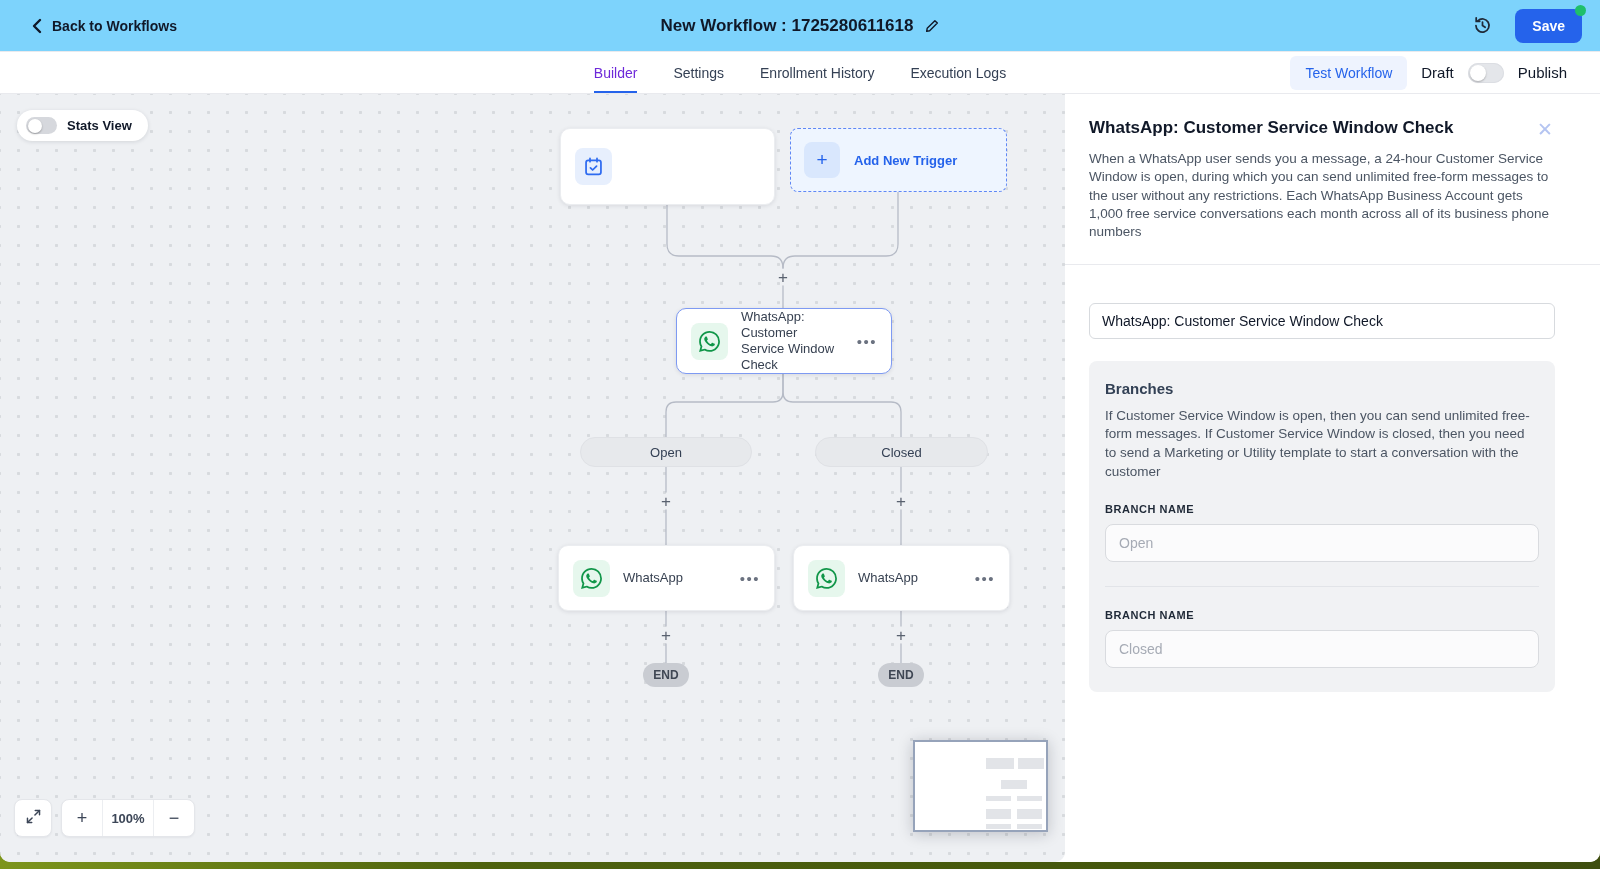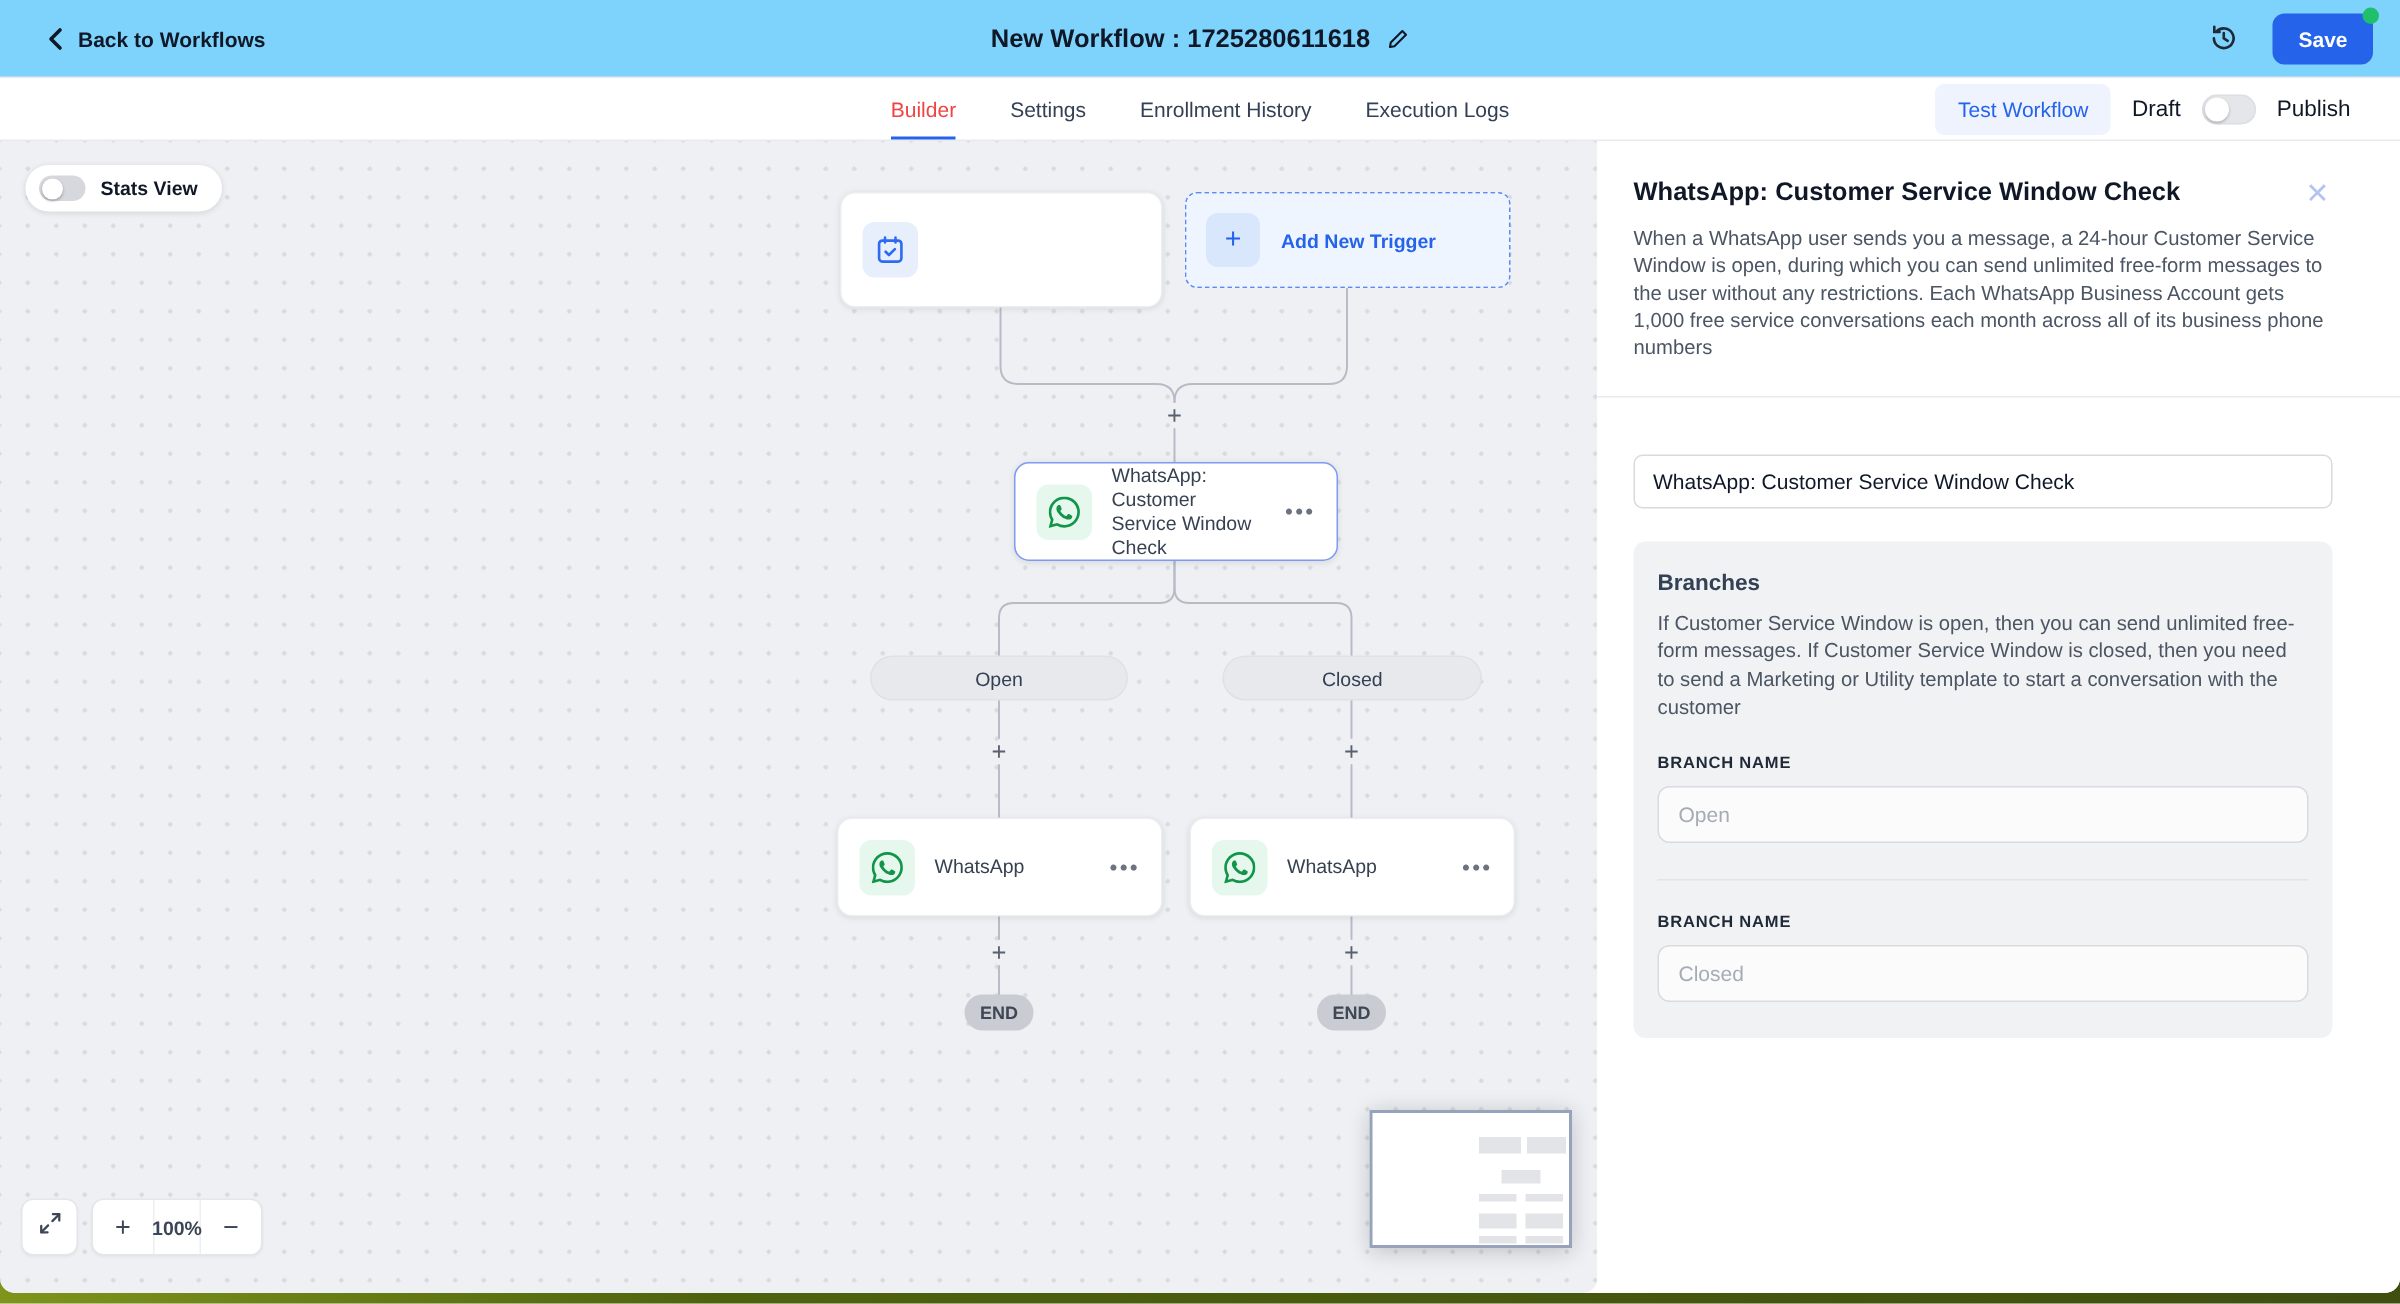--- a/index.html
+++ b/index.html
@@ -32,21 +32,21 @@
     border:none; border-radius:8px; padding:9px 17px; cursor:pointer;
   }
   .save-dot { position:absolute; top:-4px; right:-4px; width:11px; height:11px; border-radius:50%; background:#1fbf6b; }
   
   .tabbar {
     height:42px; background:#fff; border-bottom:1px solid #e9eaee;
     display:flex; align-items:center; justify-content:center; position:relative; flex:0 0 auto;
   }
   .tabs { display:flex; gap:36px; height:100%; align-items:center; }
   .tab { font-size:14px; font-weight:500; color:#344054; cursor:pointer; height:100%; display:flex; align-items:center; position:relative; }
-  .tab.active { color:#ef4444; }
+  .tab.active { color:#6d28d9; }
   .tab.active::after { content:""; position:absolute; left:0; right:0; bottom:0; height:2px; background:#2563eb; }
   .tabbar-right { position:absolute; right:33px; display:flex; align-items:center; gap:14px; }
   .test-btn { background:#eef3fe; color:#2563eb; font-size:14px; font-weight:500; border:none; border-radius:6px; padding:9px 15px; cursor:pointer; }
   .draft-label,.publish-label { font-size:15px; font-weight:500; color:#101828; }
   .toggle { width:36px; height:20px; border-radius:10px; background:#e4e6ea; position:relative; cursor:pointer; box-shadow:inset 0 0 0 1px #dcdee3; }
   .toggle .knob { position:absolute; top:2px; left:2px; width:16px; height:16px; border-radius:50%; background:#fff; box-shadow:0 1px 2px rgba(0,0,0,.25); }
   
   .main { flex:1 1 auto; display:flex; min-height:0; }
   .canvas {
     position:relative; width:1065px; flex:0 0 1065px; overflow:hidden;
@@ -96,21 +96,21 @@
     position:absolute; top:569px; width:46px; height:24px; margin-left:-23px;
     background:#c9ccd2; border-radius:12px; display:flex; align-items:center; justify-content:center;
     font-size:12px; font-weight:700; color:#3f4754;
   }
   
   .zoom-ctrl { position:absolute; left:14px; top:705px; display:flex; gap:9px; }
   .fit-btn { width:38px; height:38px; background:#fff; border:1px solid #e4e6ea; border-radius:8px; display:flex; align-items:center; justify-content:center; cursor:pointer; box-shadow:0 1px 2px rgba(16,24,40,.05); }
   .zoom-group { display:flex; background:#fff; border:1px solid #e4e6ea; border-radius:8px; box-shadow:0 1px 2px rgba(16,24,40,.05); overflow:hidden; }
   .zoom-group > div { height:36px; display:flex; align-items:center; justify-content:center; color:#3c4657; }
   .zbtn { width:40px; font-size:18px; cursor:pointer; }
-  .zlevel { width:32px; font-size:13px; font-weight:700; border-left:1px solid #eceef1; border-right:1px solid #eceef1; }
+  .zlevel { width:52px; font-size:13px; font-weight:700; border-left:1px solid #eceef1; border-right:1px solid #eceef1; }
   
   .minimap {
     position:absolute; left:913px; top:646px; width:135px; height:92px;
     background:#fff; border:2px solid #96a3ba; box-shadow:0 2px 14px rgba(16,24,40,.22); cursor:pointer;
   }
   .minimap .blk { position:absolute; background:#e2e4e8; }
   
   .panel { flex:1 1 auto; background:#fff; position:relative; display:flex; flex-direction:column; min-width:0; }
   .panel-scroll { flex:1 1 auto; overflow:hidden; padding:24px 45px 0 24px; }
   .panel-head { display:flex; align-items:flex-start; }

